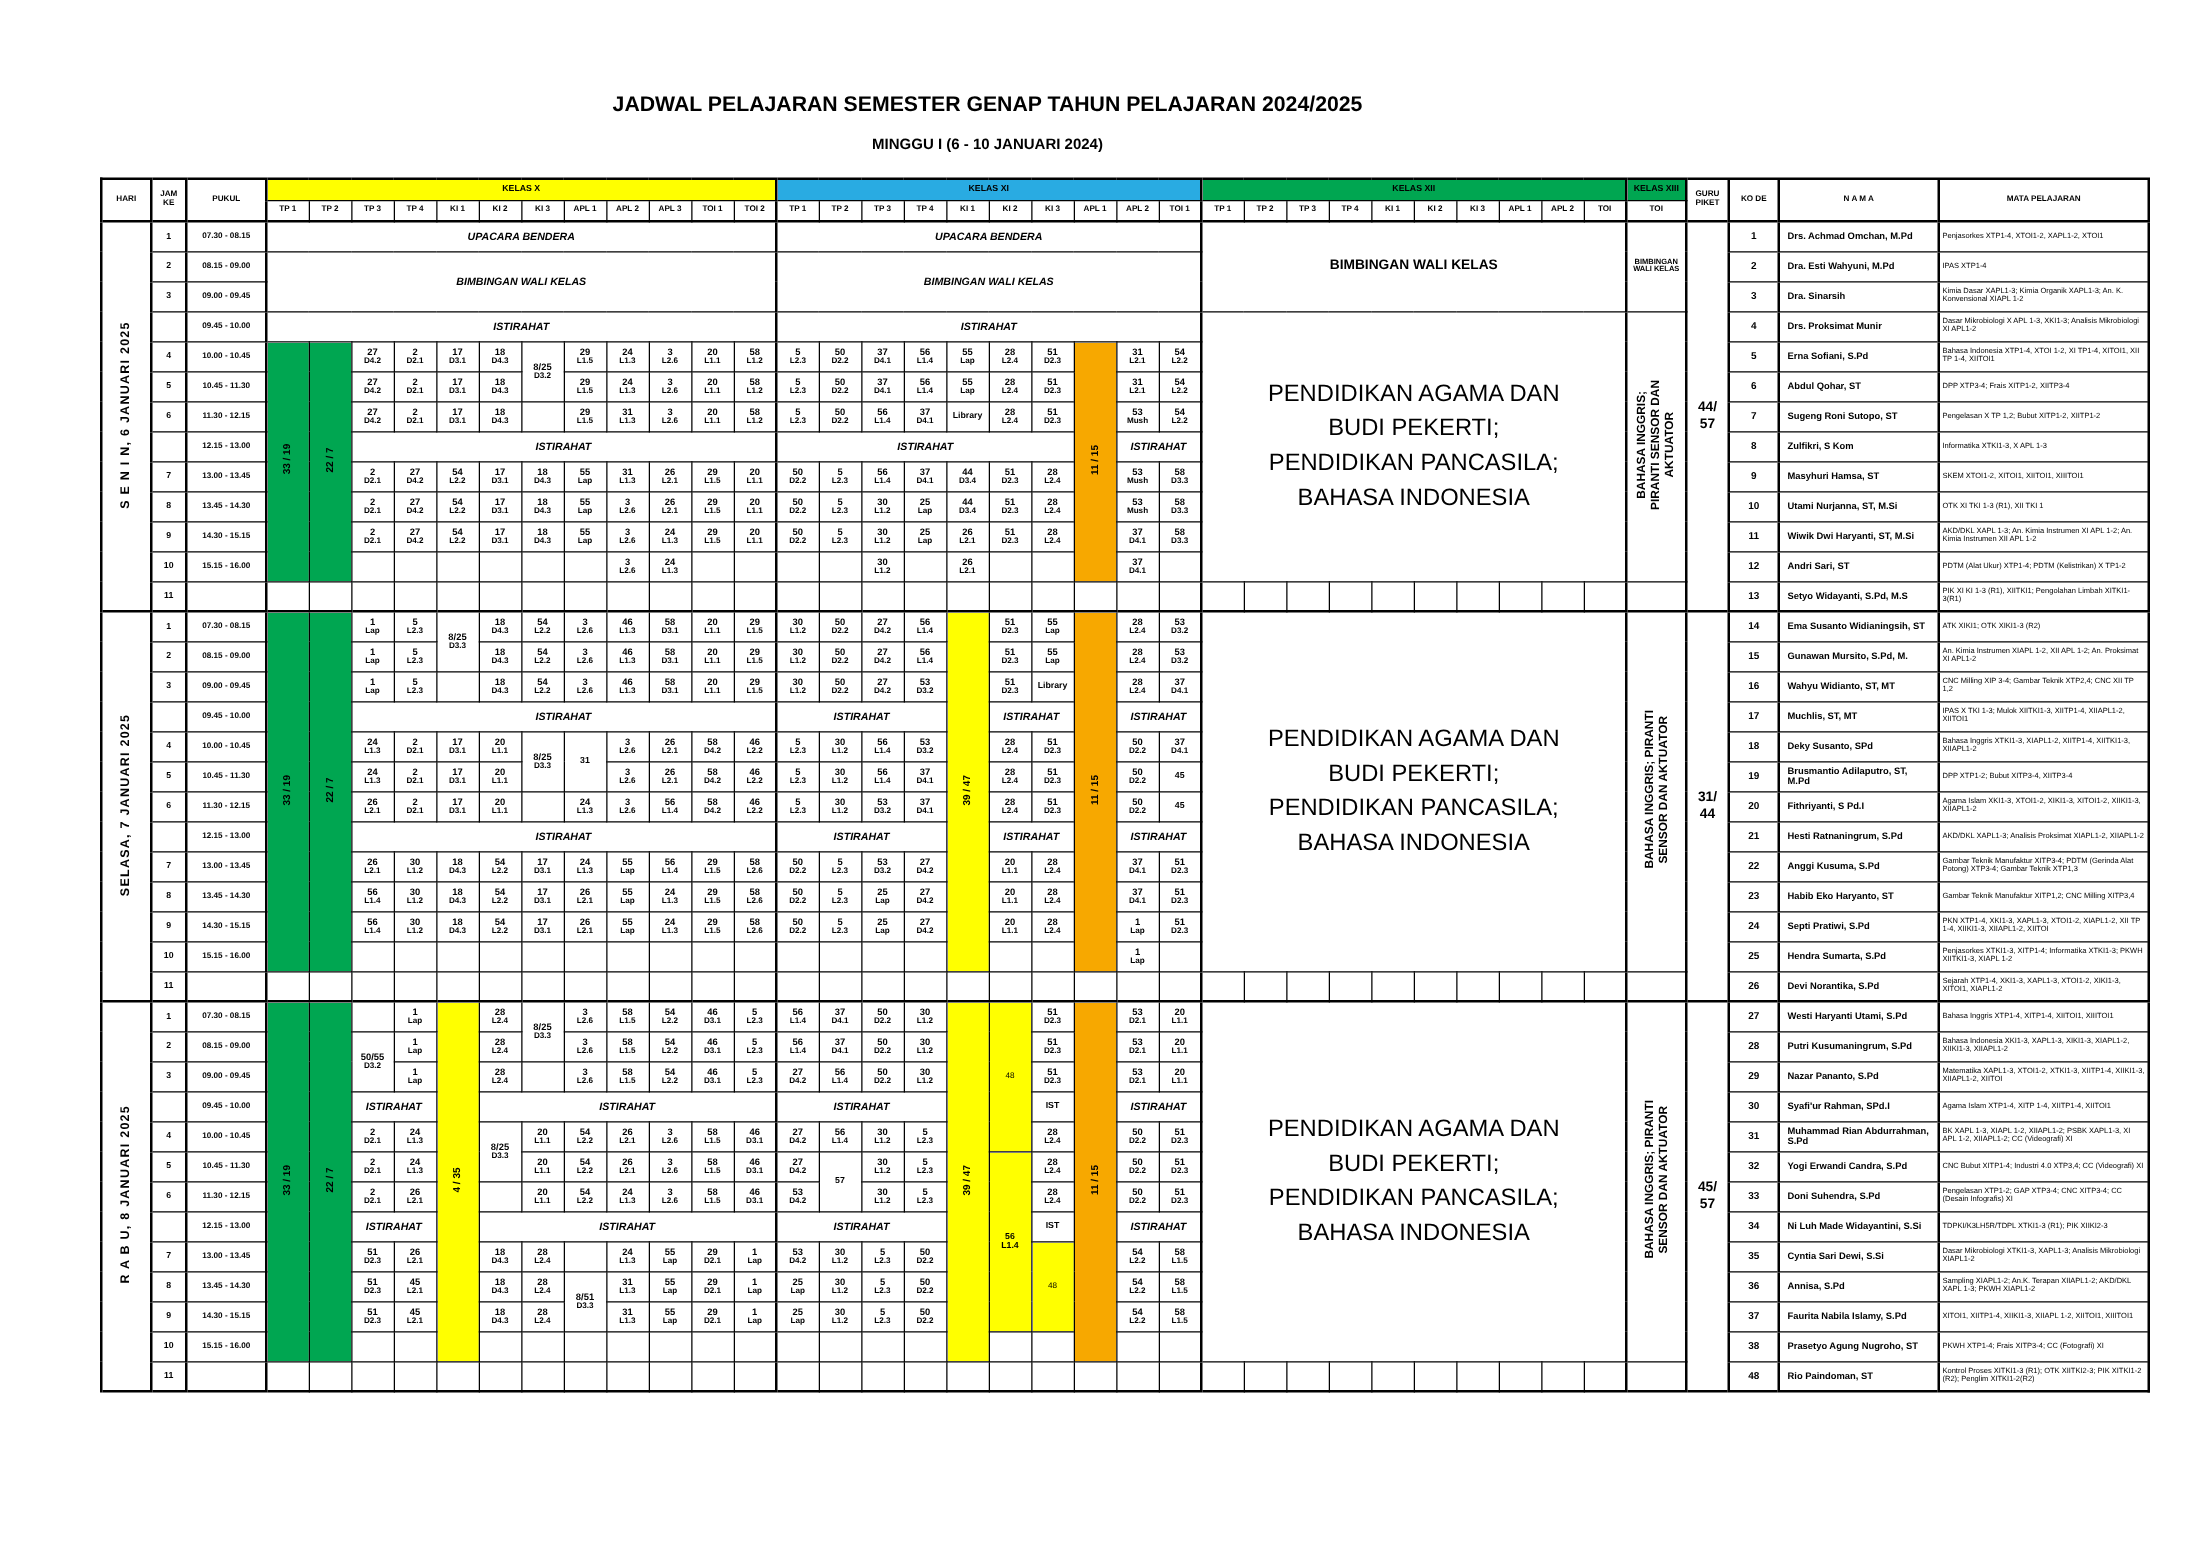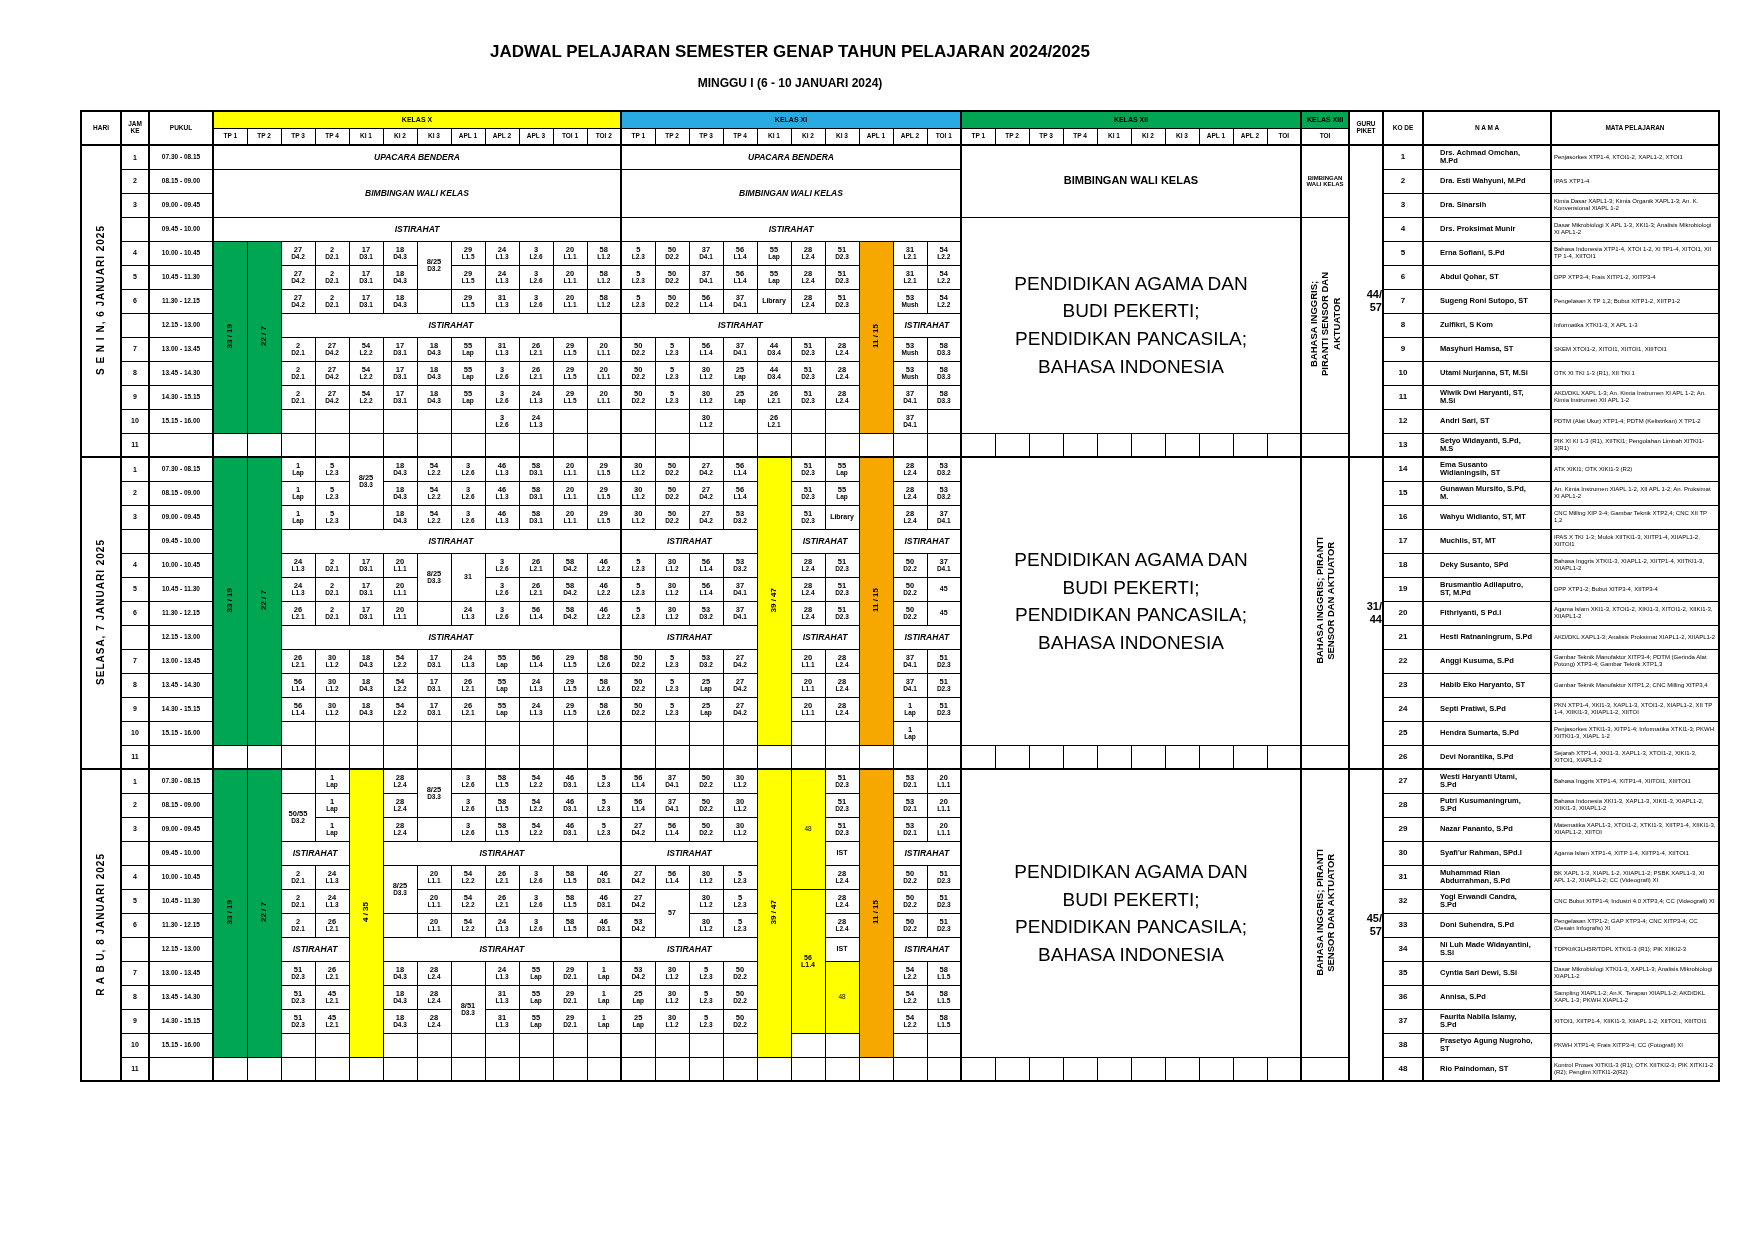--- a/index.html
+++ b/index.html
@@ -1,17 +1,17 @@
 <!DOCTYPE html>
 <html><head>
 <meta charset="utf-8">
 <style>
   html,body{margin:0;padding:0;background:#fff;width:1754px;height:1240px;overflow:hidden;
     font-family:"Liberation Sans",sans-serif;color:#000;}
-  .titles{width:1400px;margin:42px 0 0 90px;text-align:center;}
+  .titles{width:1400px;margin:74px 0 0 90px;text-align:center;}
   .t1{font-size:17px;font-weight:bold;}
   .t2{font-size:12px;font-weight:bold;margin-top:14px;}
   table{border-collapse:collapse;table-layout:fixed;margin:20px 0 0 80px;border:2px solid #000;}
   tr{height:24px;}
   thead tr{height:17px;}
   td{border:1px solid #000;padding:0;text-align:center;vertical-align:middle;overflow:hidden;
      line-height:1.05;font-size:6.5px;}
   td.TL{border-left-width:2px;}
   td.TT{border-top-width:2px;}
   .hdr{font-weight:bold;white-space:pre-line;font-size:6.5px;background:#fff;}
@@ -28,25 +28,25 @@
   .g{background:#00A651;}
   .y,.yv{background:#FFFF00;}
   .o{background:#F7A800;}
   .vert{writing-mode:vertical-rl;transform:rotate(180deg);white-space:pre-line;display:inline-block;}
   .g .vert,.yv .vert,.o .vert{font-size:8px;font-weight:bold;}
   .day .vert{font-size:10px;font-weight:bold;letter-spacing:1px;}
   .v13 .vert{font-size:9.5px;font-weight:bold;line-height:1.2;}
   .big{font-size:19px;font-weight:normal;line-height:1.45;white-space:pre-line;}
   .bwk{font-size:11px;font-weight:bold;}
   .bwk2{font-size:6px;font-weight:bold;white-space:pre-line;}
-  .pik{font-size:11px;font-weight:bold;white-space:pre-line;line-height:1.2;text-align:right;}
+  .pik{font-size:11px;font-weight:bold;white-space:pre-line;line-height:1.2;}
   .jam{font-size:7px;font-weight:bold;}
   .puk{font-size:6.5px;font-weight:bold;}
   .kode{font-size:8px;font-weight:bold;}
-  .nama{font-size:7.5px;font-weight:bold;text-align:left;padding:0 16px;line-height:1.1;}
+  .nama{font-size:7.5px;font-weight:bold;text-align:left;padding:0 6px;line-height:1.1;}
   .map{font-size:6px;text-align:left;padding:0 2px;line-height:1.12;}
 </style>
 </head>
 <body>
 
 <div class="titles">
   <div class="t1">JADWAL PELAJARAN SEMESTER GENAP TAHUN PELAJARAN 2024/2025</div>
   <div class="t2">MINGGU I (6 - 10 JANUARI 2024)</div>
 </div>
 

